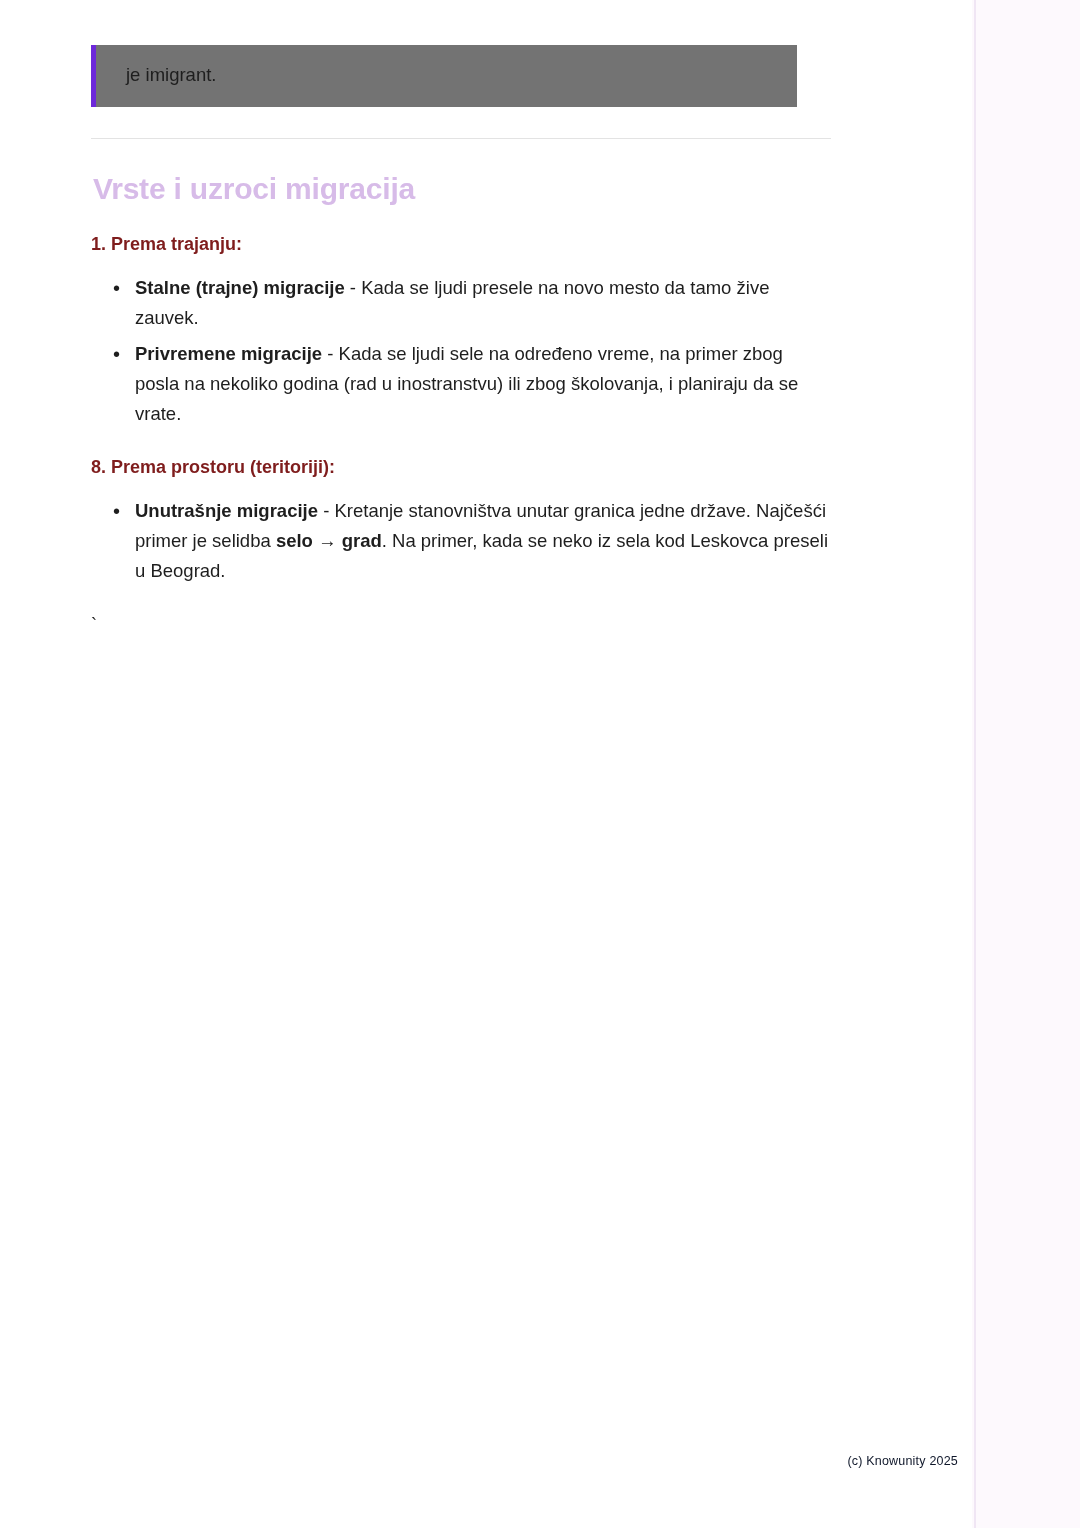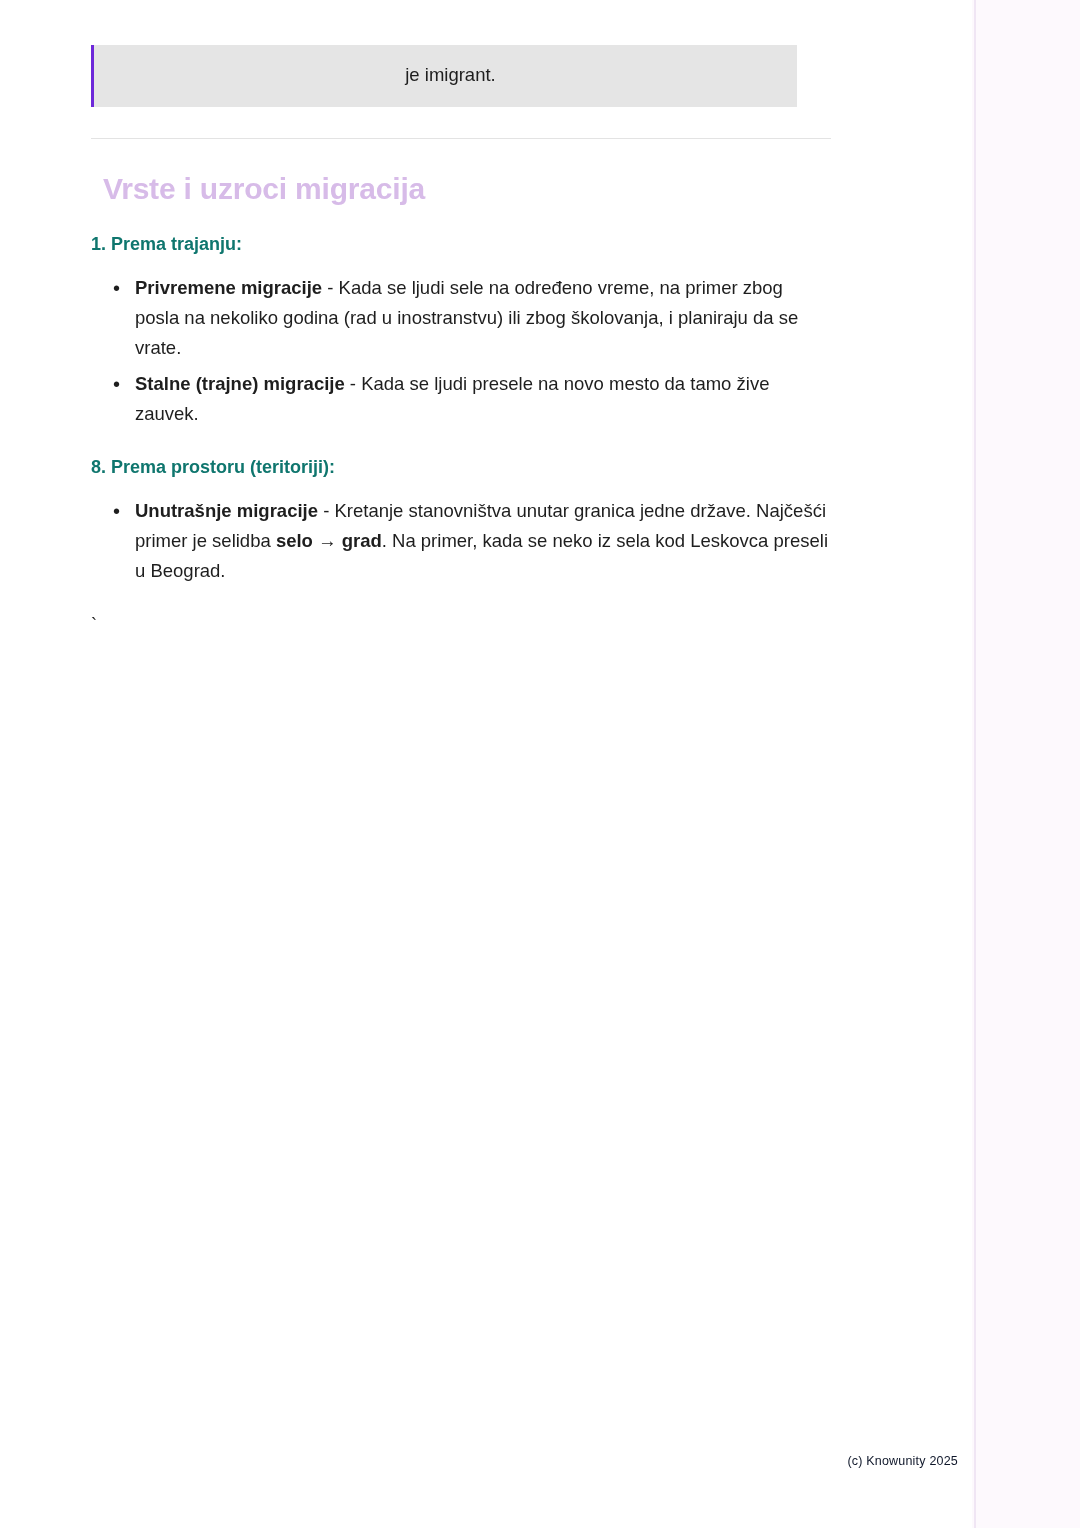--- a/index.html
+++ b/index.html
@@ -46,60 +46,59 @@
   .content {
     position: absolute;
     left: 91px;
     top: 0;
     width: 740px;
   }
 
   
   .callout {
     margin-top: 45px;
-    background: #e5e5e5;
-    border-left: 3px solid #6d28d9;
+    background: #737373;
+    border-left: 5px solid #6d28d9;
     padding: 16px 20px 18px 30px;
     width: 706px;
     box-sizing: border-box;
     min-height: 60px;
-    text-align: center;
   }
   .callout-text {
     font-size: 18.5px;
     line-height: 1.5;
     color: #1e1e1e;
   }
 
   .divider {
     margin-top: 31px;
     border-top: 1px solid #e3e3e3;
     width: 740px;
   }
 
   h2.section-title {
-    margin: 33px 0 0 12px;
+    margin: 33px 0 0 2px;
     font-size: 30px;
     font-weight: 700;
     color: #d7bbe8;
     letter-spacing: -0.2px;
   }
 
   p.para {
     margin: 22px 0 0 0;
     font-size: 18.5px;
     line-height: 1.5;
     color: #1e1e1e;
   }
 
   p.subhead {
     margin: 28px 0 0 0;
     font-size: 18px;
     font-weight: 700;
-    color: #0f766e;
+    color: #7f1d1d;
   }
 
   ul.bullets {
     margin: 18px 0 0 0;
     padding: 0 0 0 22px;
     list-style: none;
   }
   ul.bullets li {
     position: relative;
     font-size: 18.5px;
@@ -148,24 +147,24 @@
 
     <div class="divider"></div>
 
     <h2 class="section-title">Vrste i uzroci migracija</h2>
 
 
     <p class="subhead">1. Prema trajanju:</p>
 
     <ul class="bullets">
       <li>
-        <b>Privremene migracije</b><span> - Kada se ljudi sele na određeno vreme, na primer zbog posla na nekoliko godina (rad u inostranstvu) ili zbog školovanja, i planiraju da se vrate.</span>
+        <b>Stalne (trajne) migracije</b><span> - Kada se ljudi presele na novo mesto da tamo žive zauvek.</span>
       </li>
       <li>
-        <b>Stalne (trajne) migracije</b><span> - Kada se ljudi presele na novo mesto da tamo žive zauvek.</span>
+        <b>Privremene migracije</b><span> - Kada se ljudi sele na određeno vreme, na primer zbog posla na nekoliko godina (rad u inostranstvu) ili zbog školovanja, i planiraju da se vrate.</span>
       </li>
     </ul>
 
     <p class="subhead">8. Prema prostoru (teritoriji):</p>
 
     <ul class="bullets">
       <li>
         <b>Unutrašnje migracije</b><span> - Kretanje stanovništva unutar granica jedne države. Najčešći primer je selidba </span><b>selo → grad</b><span>. Na primer, kada se neko iz sela kod Leskovca preseli u Beograd.</span>
       </li>
     </ul>

